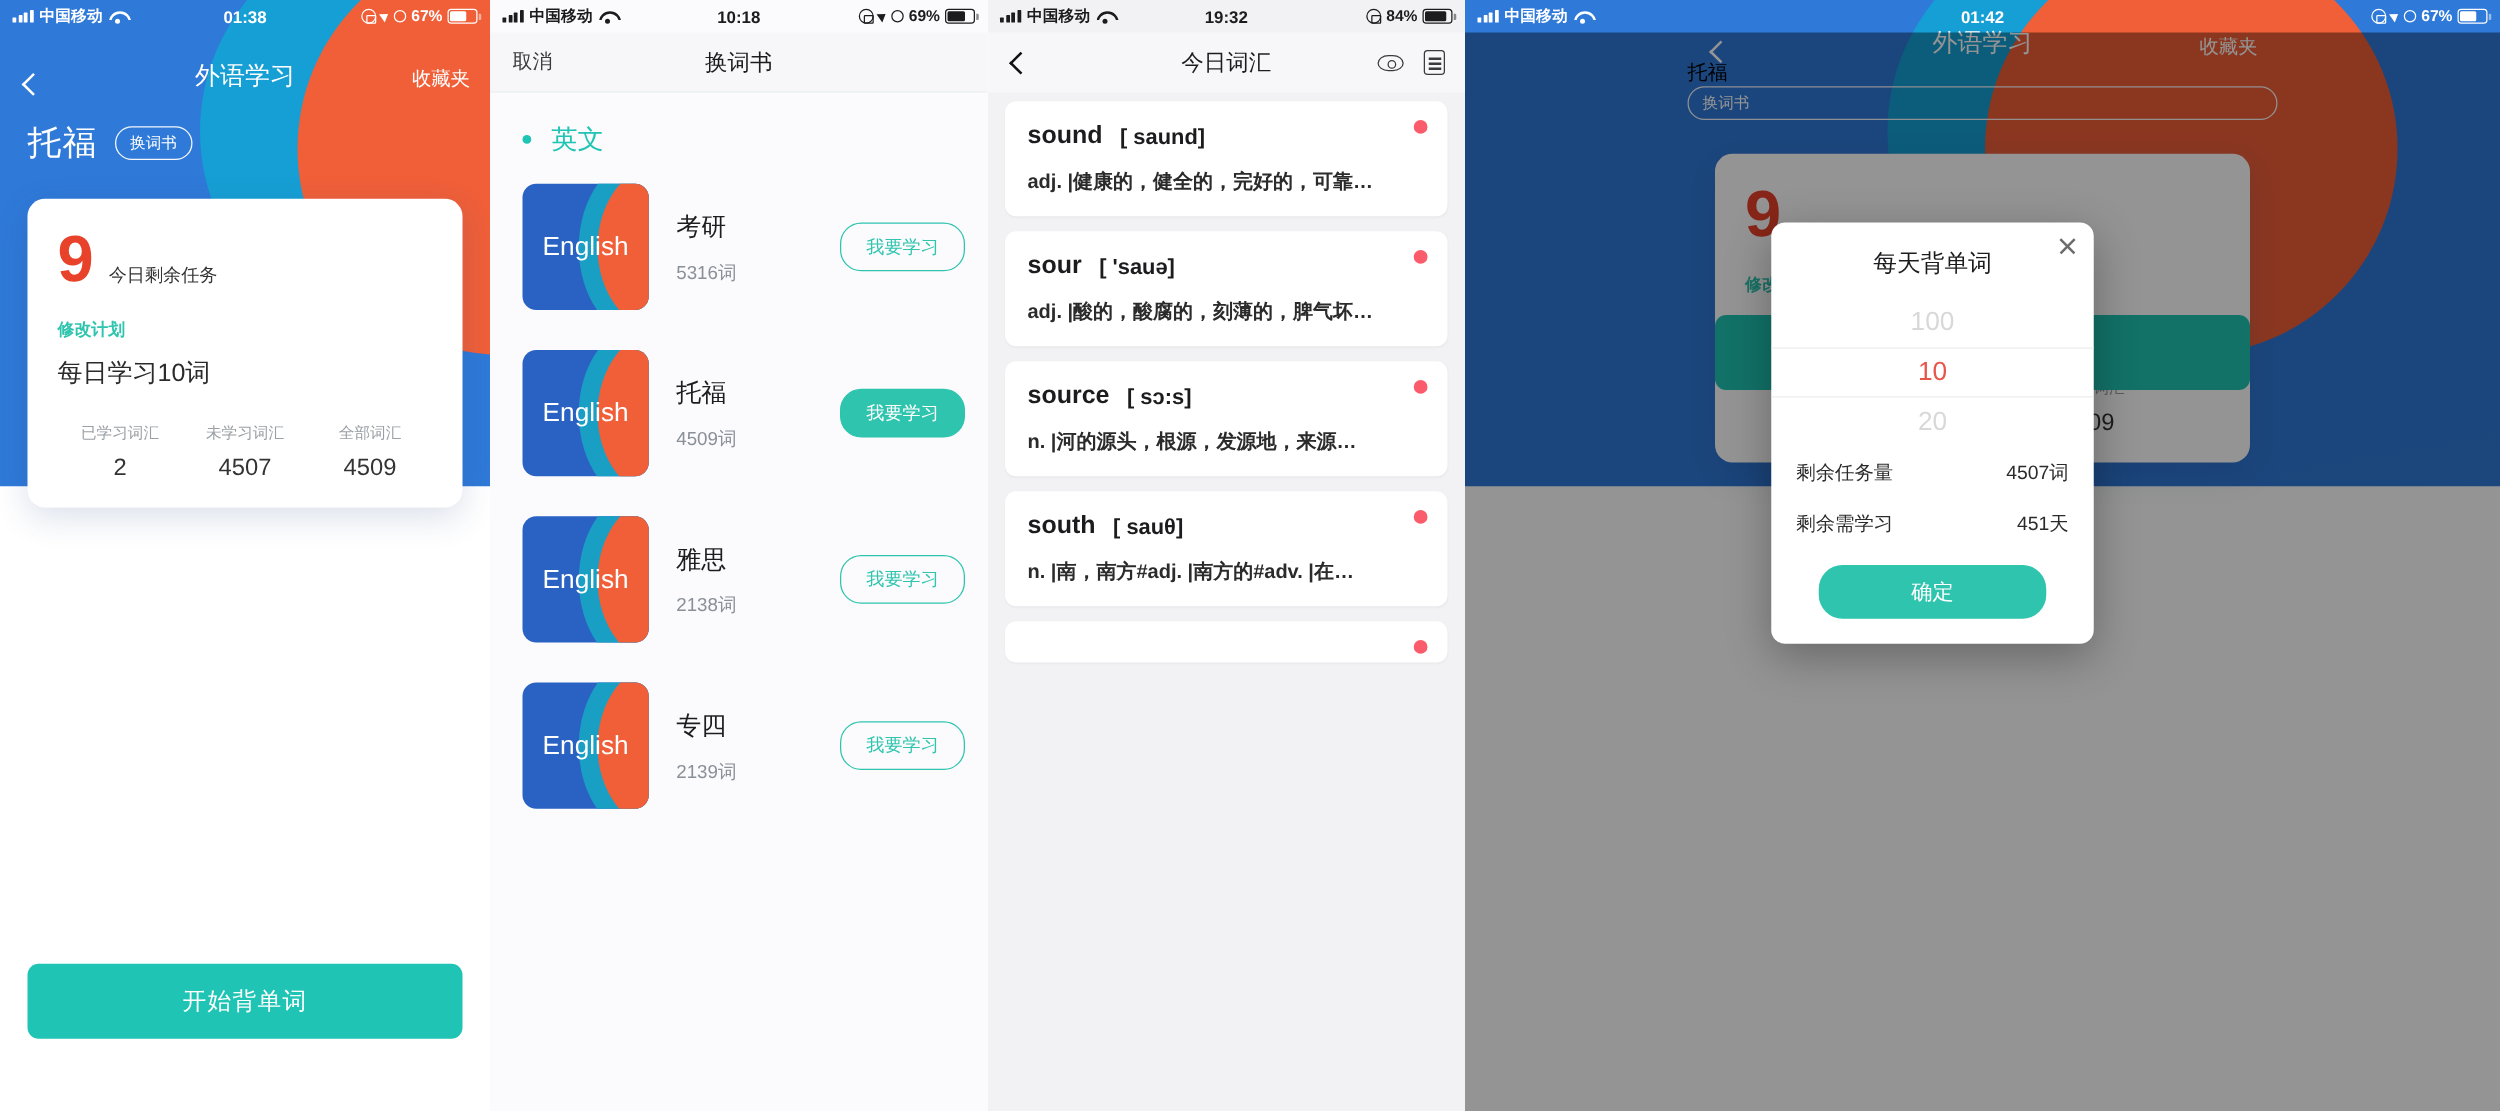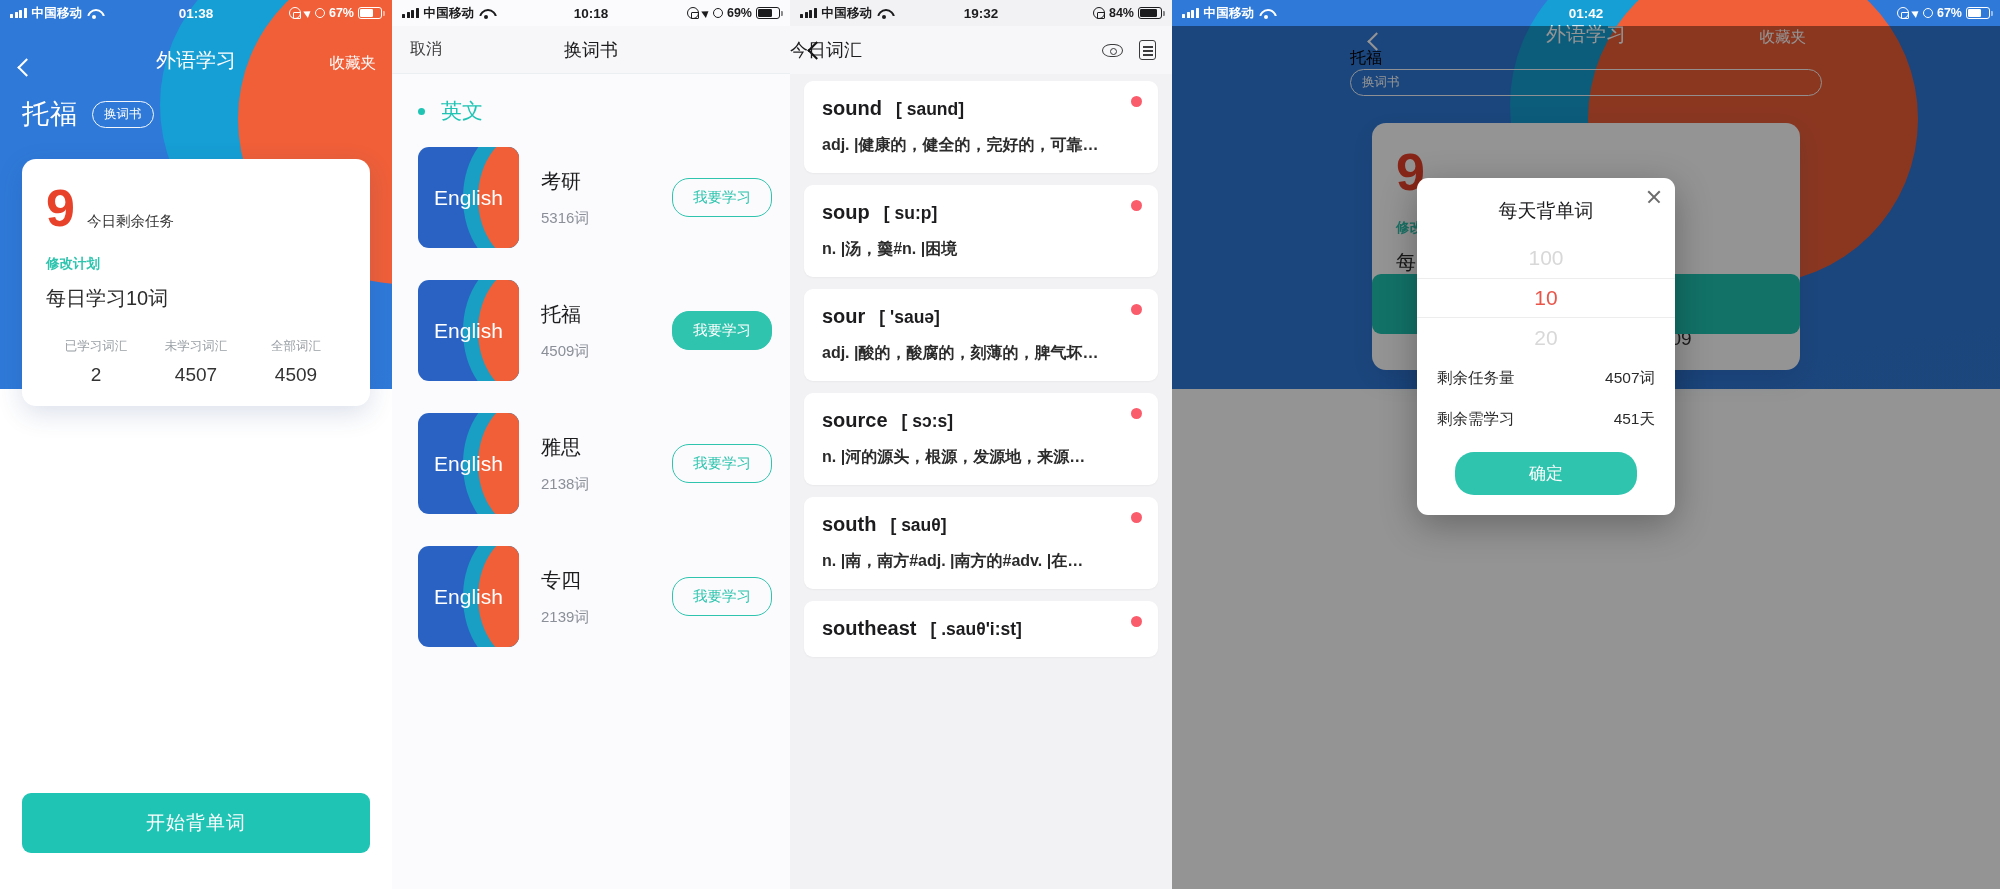--- a/index.html
+++ b/index.html
@@ -106,21 +106,21 @@
   .card-top{ display:flex; align-items:baseline; gap:12px; }
   .big-num{ font-size:52px; font-weight:bold; color:#e8432a; line-height:.92; }
   .big-label{ font-size:14.5px; color:#333; font-weight:500; }
   .plan-link{ margin-top:22px; font-size:13.5px; color:#2ec4ae; font-weight:bold; cursor:pointer; }
   .plan-text{ margin-top:12px; font-size:20px; color:#2b2b2b; }
   .stats{ display:flex; margin-top:26px; }
   .stat{ flex:1; text-align:center; }
   .stat .k{ font-size:12.5px; color:#9aa0a6; }
   .stat .v{ font-size:19px; color:#333; margin-top:9px; }
   .cta{
-    position:absolute; z-index:5; left:22px; right:22px; bottom:36px;
+    position:absolute; z-index:5; left:22px; right:22px; bottom:58px;
     background:#1fc4b4; color:#fff; text-align:center; border-radius:9px;
     padding:17px 0; font-size:19px; letter-spacing:1px; cursor:pointer;
   }
 
   
   .p2 .sheet{ position:absolute; inset:0; background:#fbfbfd; }
   .p2-nav{
     position:relative; z-index:3; height:48px; background:#f7f7f9;
     display:flex; align-items:center; padding:0 18px; border-bottom:1px solid #eceff1;
   }
@@ -158,21 +158,21 @@
   }
   .btn-learn.ghost{ border:1.3px solid #2ec4ae; color:#2ec4ae; background:transparent; }
   .btn-learn.solid{ background:#2ec4ae; color:#fff; border:1.3px solid #2ec4ae; }
 
   
   .p3 .bg3{ position:absolute; inset:0; background:#f2f2f5; }
   .p3-nav{
     position:relative; z-index:3; height:48px; background:#f7f7f9;
     display:flex; align-items:center; padding:0 16px;
   }
-  .p3-nav .t{ position:absolute; left:0; right:0; text-align:left;
+  .p3-nav .t{ position:absolute; left:0; right:0; text-align:center;
               font-size:18px; color:#1c1c1e; font-weight:500; pointer-events:none; }
   .p3-nav .chev-back{ border-color:#111; }
   .p3-actions{ margin-left:auto; display:flex; align-items:center; gap:16px; position:relative; z-index:2; }
   .ico-eye{ width:21px; height:13px; border:1.7px solid #3a3a3c; border-radius:50% 50% 50% 50%/60% 60% 60% 60%;
             position:relative; cursor:pointer; }
   .ico-eye::after{ content:""; position:absolute; left:7px; top:3px; width:5px; height:5px;
             border:1.6px solid #3a3a3c; border-radius:50%; }
   .ico-doc{ width:17px; height:20px; border:1.7px solid #3a3a3c; border-radius:3px;
             position:relative; cursor:pointer; }
   .ico-doc::before, .ico-doc::after{
@@ -431,28 +431,20 @@
     <div class="wlist">
       <div class="wcard">
         <span class="wdot"></span>
         <div class="wline1">
           <span>sound</span>
           <span class="wphon">[ saund]</span>
         </div>
         <div class="wline2">adj. |健康的，健全的，完好的，可靠…</div>
       </div>
 
-      <div class="wcard">
-        <span class="wdot"></span>
-        <div class="wline1">
-          <span>soup</span>
-          <span class="wphon">[ su:p]</span>
-        </div>
-        <div class="wline2">n. |汤，羹#n. |困境</div>
-      </div>
 
       <div class="wcard">
         <span class="wdot"></span>
         <div class="wline1">
           <span>sour</span>
           <span class="wphon">[ 'sauə]</span>
         </div>
         <div class="wline2">adj. |酸的，酸腐的，刻薄的，脾气坏…</div>
       </div>
 
@@ -469,24 +461,20 @@
         <span class="wdot"></span>
         <div class="wline1">
           <span>south</span>
           <span class="wphon">[ sauθ]</span>
         </div>
         <div class="wline2">n. |南，南方#adj. |南方的#adv. |在…</div>
       </div>
 
       <div class="wcard">
         <span class="wdot"></span>
-        <div class="wline1">
-          <span>southeast</span>
-          <span class="wphon">[ .sauθ'i:st]</span>
-        </div>
       </div>
     </div>
   </div>
 
   <div class="panel p4">
     <div class="bg"></div>
     <div class="blob-teal"></div>
     <div class="blob-orange"></div>
     <div class="white-bottom"></div>
     <div class="white-curve"></div>

